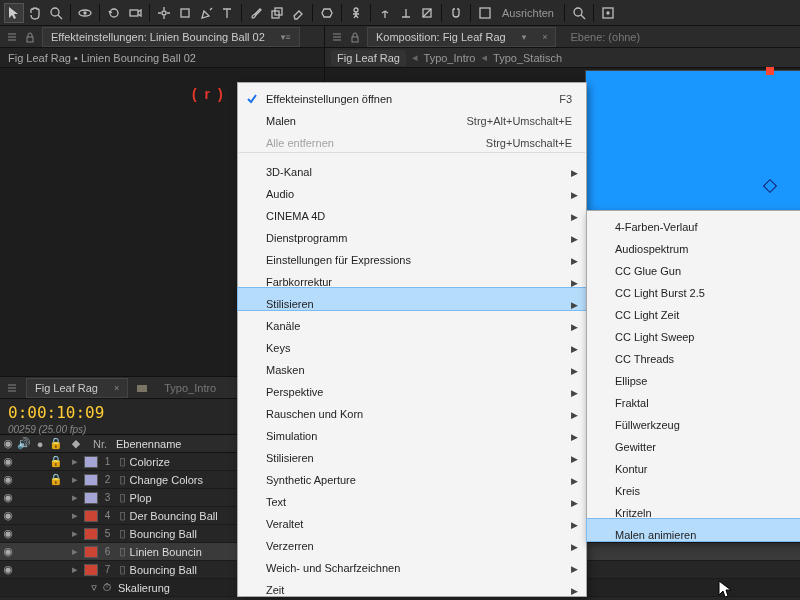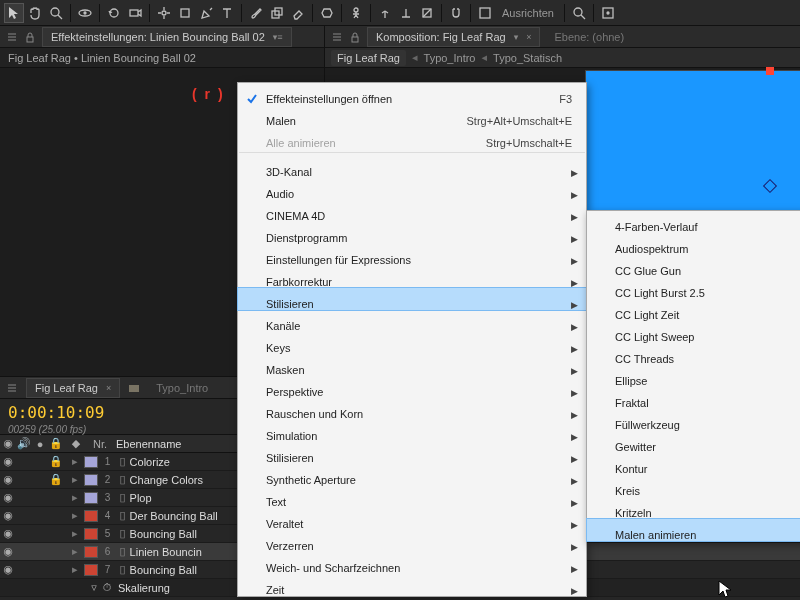--- a/index.html
+++ b/index.html
@@ -9,21 +9,21 @@
   .tool { width: 20px; height: 20px; display: flex; align-items: center; justify-content: center; color: #bfbfbf; border: 1px solid transparent; }
   .tool.sel { background: #3a3a3a; border: 1px solid #555; }
   .tool svg { width: 14px; height: 14px; stroke: #bfbfbf; fill: none; stroke-width: 1.3; }
   .sep { width: 1px; height: 18px; background: #111; margin: 0 3px; }
   .tool-label { color: #999; padding: 0 6px; height: 20px; display: flex; align-items: center; }
 
   .panels { display: flex; height: 350px; }
   .panel-left { width: 325px; background: #232323; border-right: 1px solid #111; position: relative; }
   .panel-right { flex: 1; background: #232323; position: relative; }
   .panel-header { height: 22px; background: #2b2b2b; border-bottom: 1px solid #111; display: flex; align-items: center; padding: 0 6px; gap: 6px; }
-  .panel-tab { height: 20px; padding: 0 8px; display: flex; align-items: center; background: #333; border: 1px solid #444; color: #ccc; gap: 4px; }
+  .panel-tab { height: 20px; padding: 0 8px; display: flex; align-items: center; background: #333; border: 1px solid #444; color: #ccc; gap: 12px; }
   .panel-tab.inactive { background: transparent; border: none; color: #777; }
   .tab-close { color: #888; font-size: 9px; margin-left: 4px; }
   .small-icon { width: 12px; height: 12px; display: inline-block; }
   .small-icon svg { width: 12px; height: 12px; stroke: #888; fill: none; }
 
   .panel-sub { height: 20px; background: #222; border-bottom: 1px solid #111; display: flex; align-items: center; padding: 0 8px; color: #aaa; }
   .panel-body { position: relative; background: #1d1d1d; height: calc(100% - 42px); overflow: hidden; }
 
   .bread { height: 20px; background: #2b2b2b; border-bottom: 1px solid #111; display: flex; align-items: center; padding: 0 6px; gap: 6px; color: #999; }
   .bread-item { padding: 0 6px; height: 16px; display: flex; align-items: center; background: #333; border-radius: 2px; color: #ccc; }
@@ -416,21 +416,21 @@
           <path d="M2 6l3 3 5-7"></path>
         </svg></span>
       <span>Effekteinstellungen öffnen</span>
       <span class="menu-shortcut">F3</span>
     </div>
     <div class="menu-row">
       <span>Malen</span>
       <span class="menu-shortcut">Strg+Alt+Umschalt+E</span>
     </div>
     <div class="menu-row disabled">
-      <span>Alle animieren</span>
+      <span>Alle entfernen</span>
       <span class="menu-shortcut">Strg+Umschalt+E</span>
     </div>
     <div class="menu-sep"></div>
     <div class="menu-row">
       <span>3D-Kanal</span>
       <span class="menu-arrow">▶</span>
     </div>
     <div class="menu-row">
       <span>Audio</span>
       <span class="menu-arrow">▶</span>

